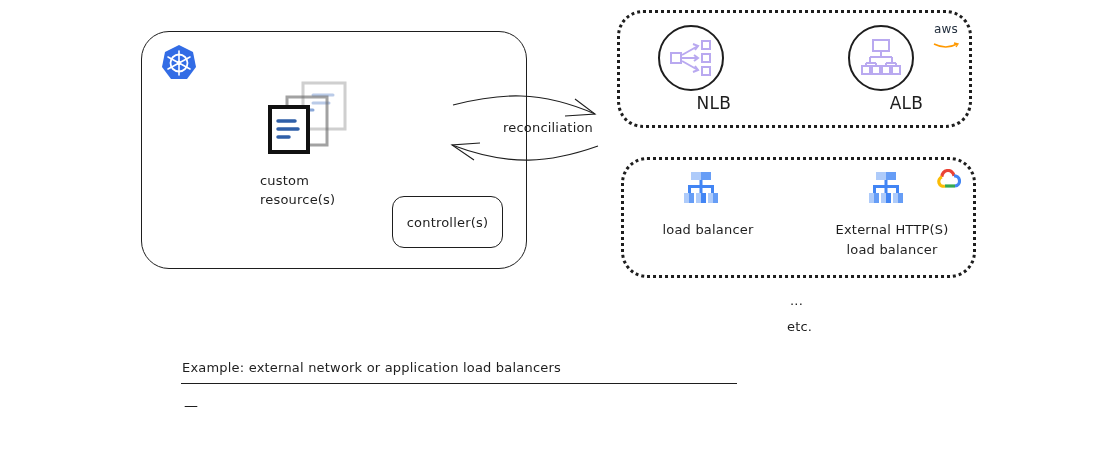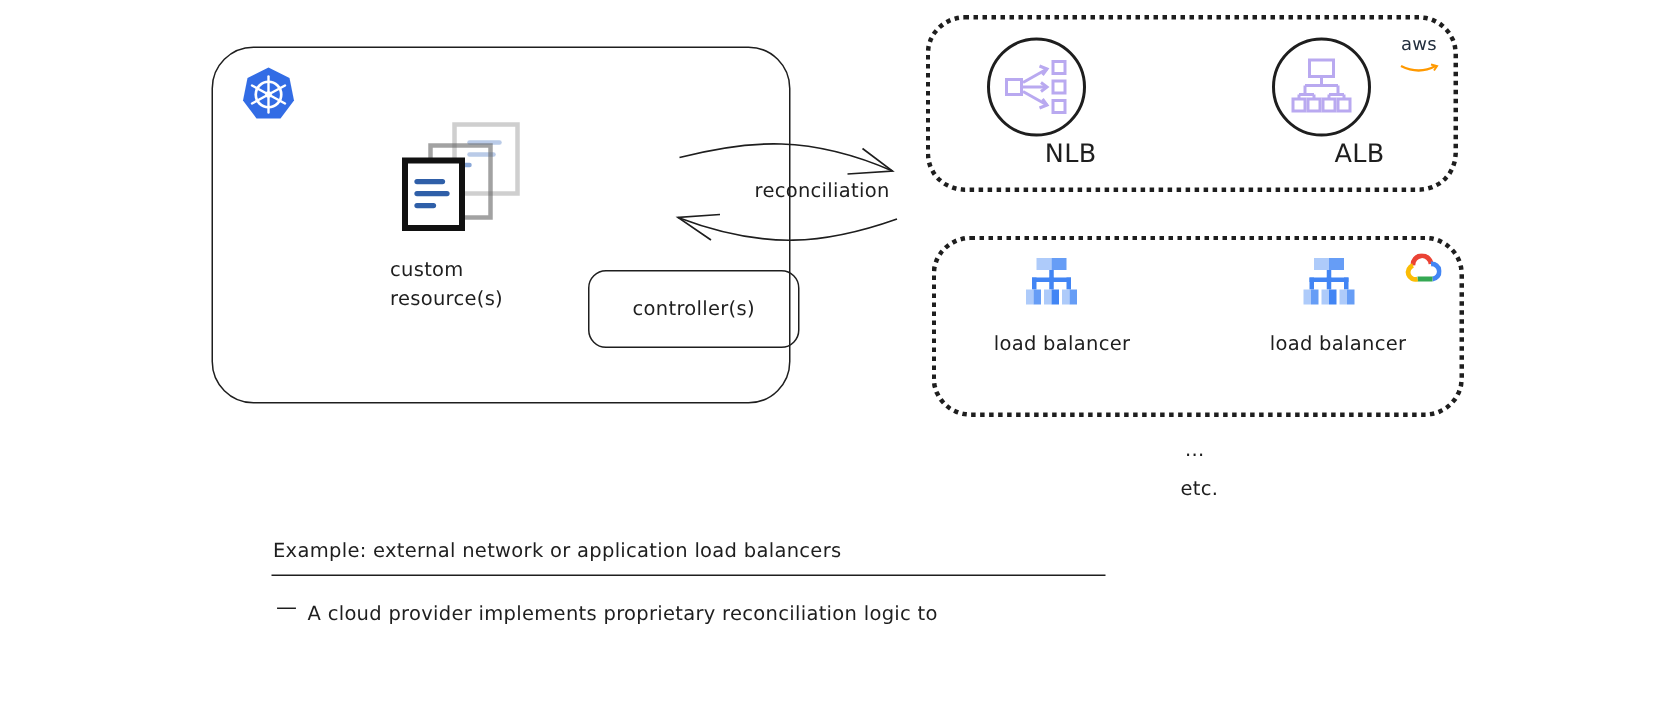--- a/index.html
+++ b/index.html
@@ -2,21 +2,21 @@
 <html><head>
 <meta charset="utf-8">
 <style>
   html, body { margin: 0; padding: 0; background: #ffffff; }
   body { width: 1117px; height: 471px; position: relative; overflow: hidden;
          font-family: "DejaVu Sans", sans-serif; color: #1e1e1e; }
   .abs { position: absolute; }
   .hand { font-family: "DejaVu Sans", sans-serif; font-size: 13px; color: #1e1e1e; letter-spacing: 0.2px; }
   .cluster-box { left: 141px; top: 31px; width: 386px; height: 238px;
                  border: 1.5px solid #1e1e1e; border-radius: 28px; box-sizing: border-box; }
-  .controller-box { left: 392px; top: 180px; width: 141px; height: 52px;
+  .controller-box { left: 392px; top: 196px; width: 111px; height: 52px;
                     border: 1.5px solid #1e1e1e; border-radius: 12px; box-sizing: border-box;
                     display: flex; align-items: center; justify-content: center; }
   .aws-group { left: 617px; top: 10px; width: 355px; height: 118px;
                border: 3px dotted #1e1e1e; border-radius: 26px; box-sizing: border-box; }
   .gcp-group { left: 621px; top: 157px; width: 355px; height: 121px;
                border: 3px dotted #1e1e1e; border-radius: 26px; box-sizing: border-box; }
   .lb-circle { width: 66px; height: 66px; border: 2px solid #1e1e1e; border-radius: 50%;
                box-sizing: border-box; display: flex; align-items: center; justify-content: center; }
   .lb-label { font-size: 17px; text-align: right; width: 80px; }
   .center { text-align: center; }
@@ -156,31 +156,31 @@
   <rect x="16.5" y="15" width="3" height="8" fill="#4285f4"></rect>
   <rect x="28" y="15" width="3" height="8" fill="#4285f4"></rect>
   <rect x="1" y="23" width="5" height="10" fill="#aecbfa"></rect>
   <rect x="6" y="23" width="5" height="10" fill="#669df6"></rect>
   <rect x="13" y="23" width="5" height="10" fill="#aecbfa"></rect>
   <rect x="18" y="23" width="5" height="10" fill="#4285f4"></rect>
   <rect x="25" y="23" width="5" height="10" fill="#aecbfa"></rect>
   <rect x="30" y="23" width="5" height="10" fill="#669df6"></rect>
 </svg>
 <div class="abs hand center" style="left:808px; top:220px; width:168px; line-height:20px;">
+  <div>External HTTP(S)</div>
   <div>load balancer</div>
 </div>
 
 <svg class="abs" style="left:935px; top:169px;" width="26" height="20" viewBox="0 0 26 20">
   <path d="M7,8 A6,6 0 0 1 19,7" fill="none" stroke="#ea4335" stroke-width="3.2"></path>
   <path d="M19,7 A5,5 0 0 1 20,17" fill="none" stroke="#4285f4" stroke-width="3.2"></path>
   <path d="M20,17 L10,17" fill="none" stroke="#34a853" stroke-width="3.2"></path>
   <path d="M10,17 A4.5,4.5 0 0 1 7,8" fill="none" stroke="#fbbc05" stroke-width="3.2"></path>
 </svg>
 
 <div class="abs hand" style="left:790px; top:293px;">...</div>
 <div class="abs hand" style="left:787px; top:319px;">etc.</div>
 
 <div class="abs hand example-title">Example: external network or application load balancers</div>
 <div class="abs example-rule"></div>
 <div class="abs hand bullet-dash">—</div>
 <div class="abs hand bullet-text">
-  <div>A cloud provider implements proprietary reconciliation logic to</div>
 </div>
 
 </body></html>

